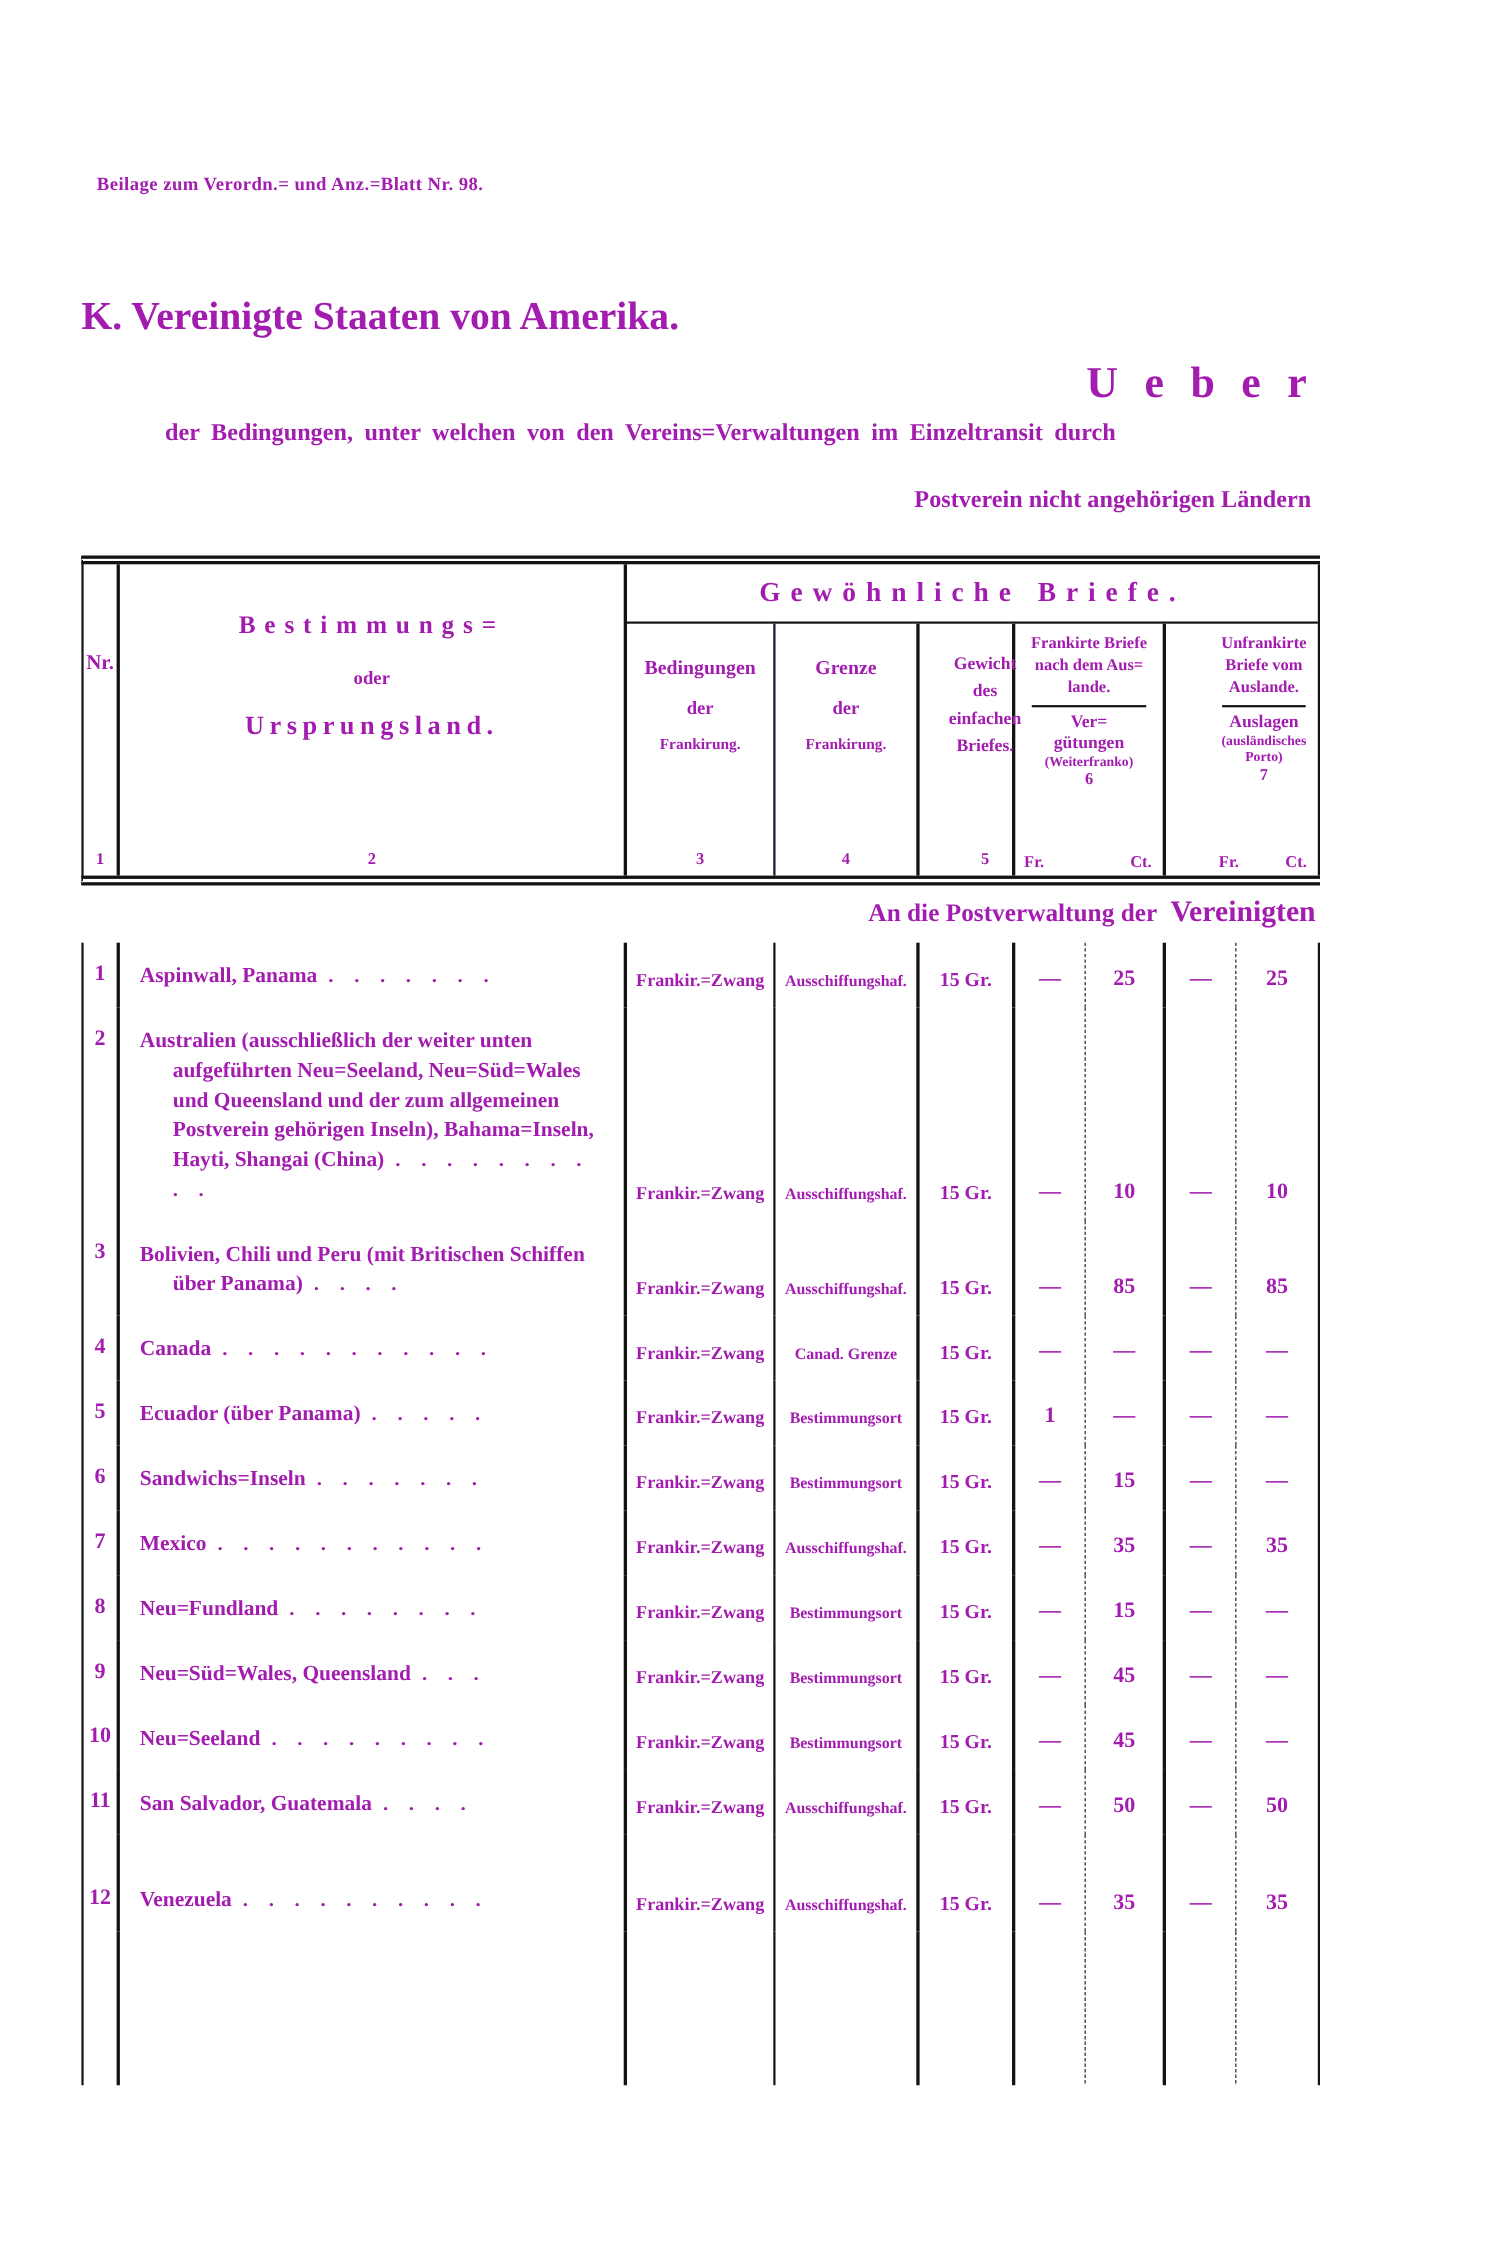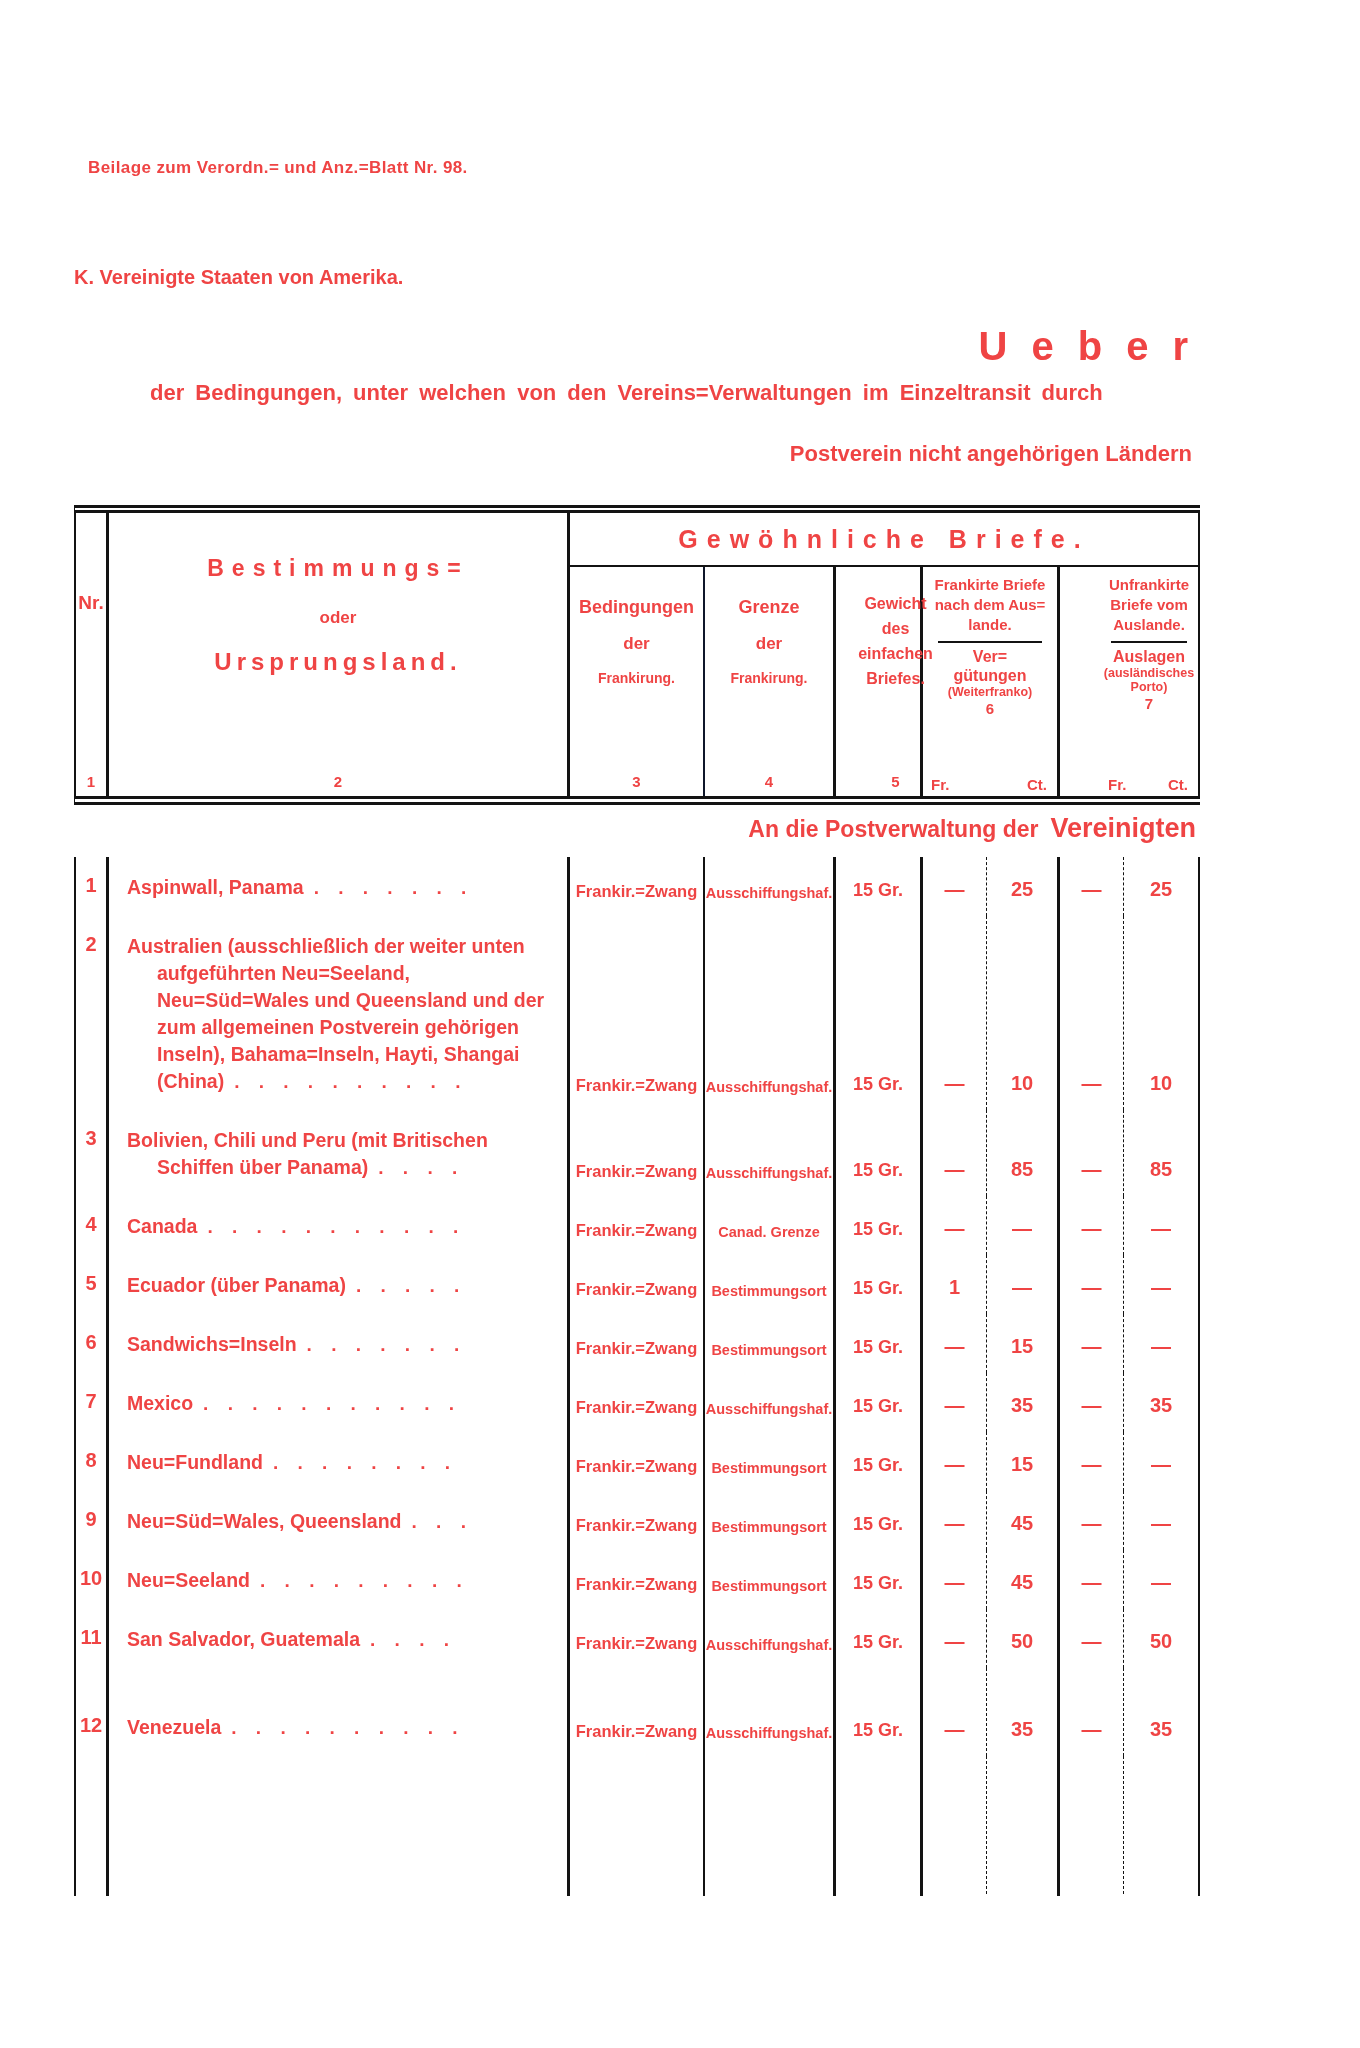--- a/index.html
+++ b/index.html
@@ -1,24 +1,24 @@
 <!DOCTYPE html>
 <html><head>
 <meta charset="utf-8">
 <style>
   * { margin:0; padding:0; box-sizing:border-box; }
   html,body { background:#ffffff; }
   .page {
     position:relative; width:1360px; height:1896px; background:#ffffff;
-    color:#ef4444; font-family:Liberation Sans, sans-serif;
+    color:#a21caf; font-family:Liberation Serif, serif;
     font-weight:700; overflow:hidden;
   }
   
   .top-note   { position:absolute; left:88px;  top:158px; font-size:17px; letter-spacing:.4px; }
-  .heading    { position:absolute; left:74px;  top:266px; font-size:20px; }
+  .heading    { position:absolute; left:74px;  top:266px; font-size:36px; }
   .ueber      { position:absolute; right:148px; top:324px; font-size:40px; letter-spacing:24px; }
   .sub1       { position:absolute; left:150px; top:380px; font-size:22px; word-spacing:5px; white-space:nowrap; }
   .sub2       { position:absolute; right:168px; top:441px; font-size:22px; }
 
   
   .table { position:absolute; left:74px; top:505px; width:1126px; }
 
   .thead {
     display:flex; height:300px;
     border-top:8px double #131313; border-bottom:9px double #131313;

